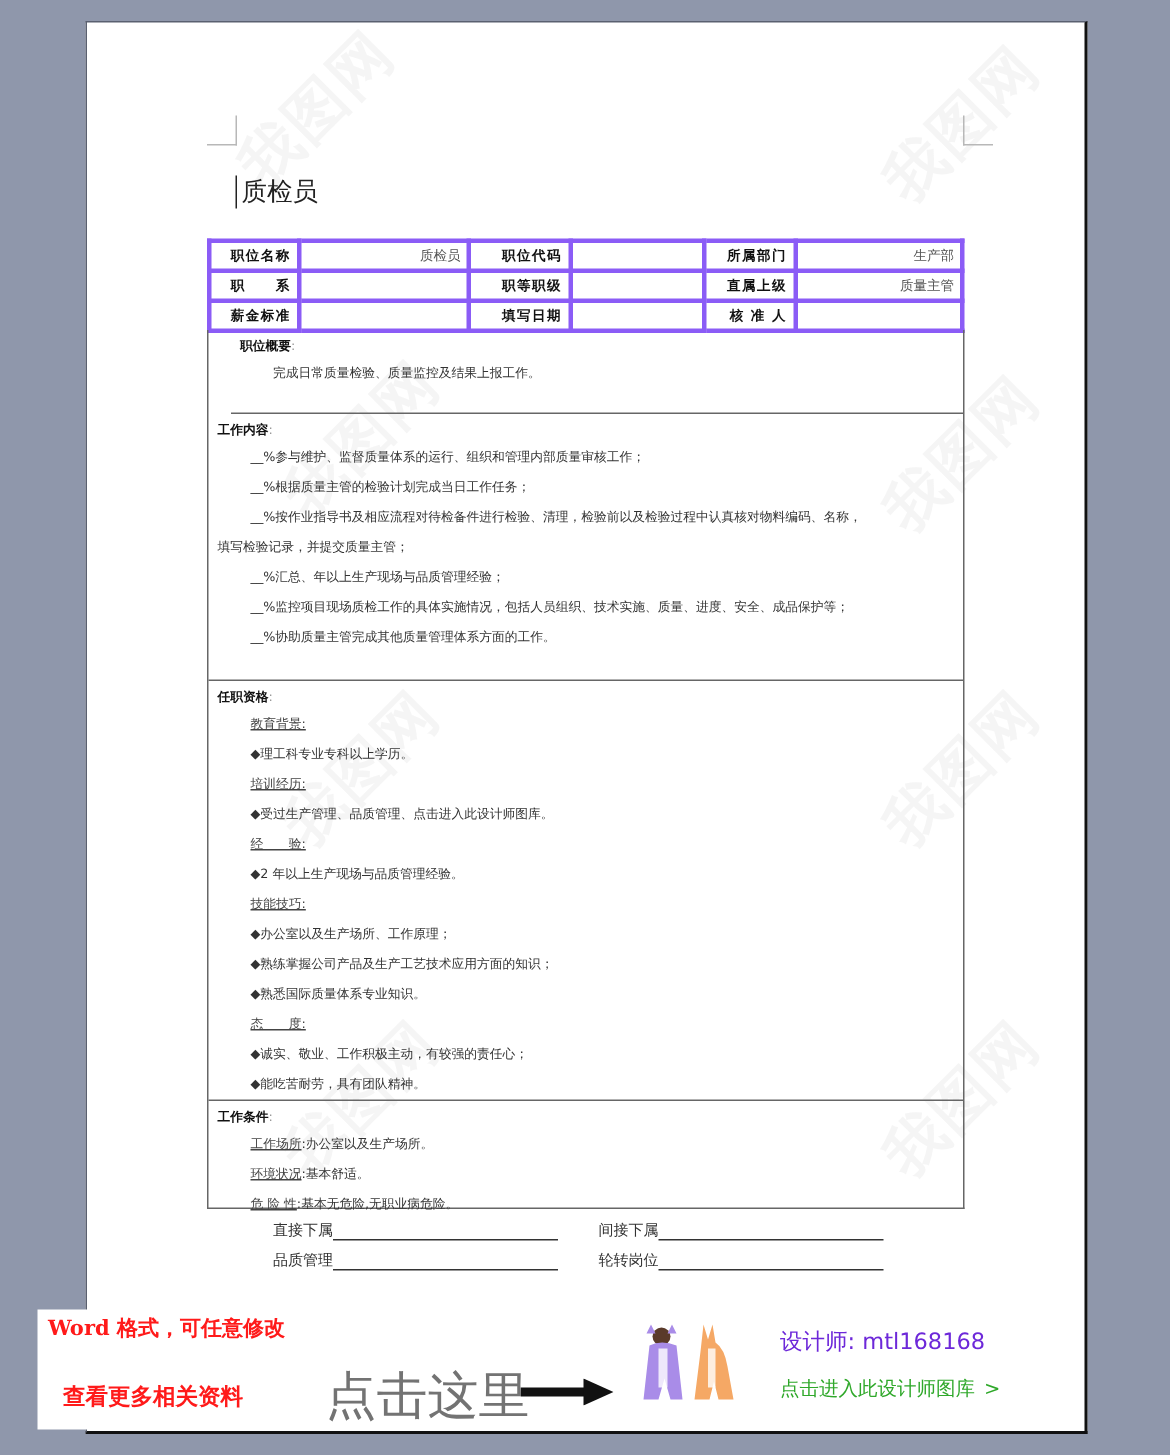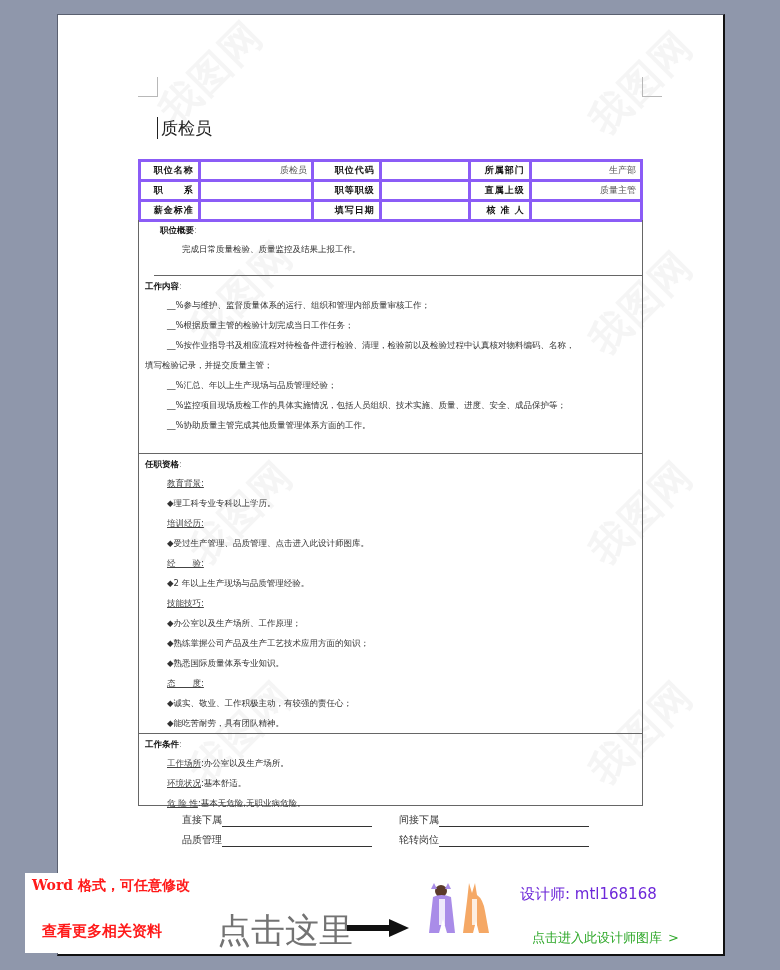--- a/index.html
+++ b/index.html
@@ -51,21 +51,21 @@
 
   .banner {
     position: absolute; left: 25px; top: 873px; width: 671px; height: 80px; background: #fff;
   }
   .banner .word-fmt { position: absolute; left: 7px; top: 4px; color: #ff1a1a; font-family: "DejaVu Serif", serif; font-weight: bold; font-size: 14px; }
   .banner .more { position: absolute; left: 17px; top: 49px; color: #ff1a1a; font-weight: bold; font-size: 15px; }
   .banner .click { position: absolute; left: 192px; top: 35px; color: #737373; font-family: "DejaVu Serif", serif; font-size: 34px; }
   .banner .arrow { position: absolute; left: 322px; top: 46px; width: 62px; height: 18px; }
   .banner .mascot { position: absolute; left: 400px; top: 8px; width: 70px; height: 56px; }
   .banner .designer { position: absolute; left: 495px; top: 12px; color: #6d28d9; font-size: 15px; }
-  .banner .gallery { position: absolute; left: 495px; top: 56px; color: #2fa82a; font-size: 13px; margin-left: 12px; }
+  .banner .gallery { position: absolute; left: 495px; top: 44px; color: #2fa82a; font-size: 13px; }
   .banner .gallery .chev { margin-left: 6px; }
 </style>
 </head>
 <body>
 
 <div class="page">
 
   <div class="watermark" style="left:90px;top:30px;">我图网</div>
   <div class="watermark" style="left:520px;top:40px;">我图网</div>
   <div class="watermark" style="left:120px;top:250px;">我图网</div>

